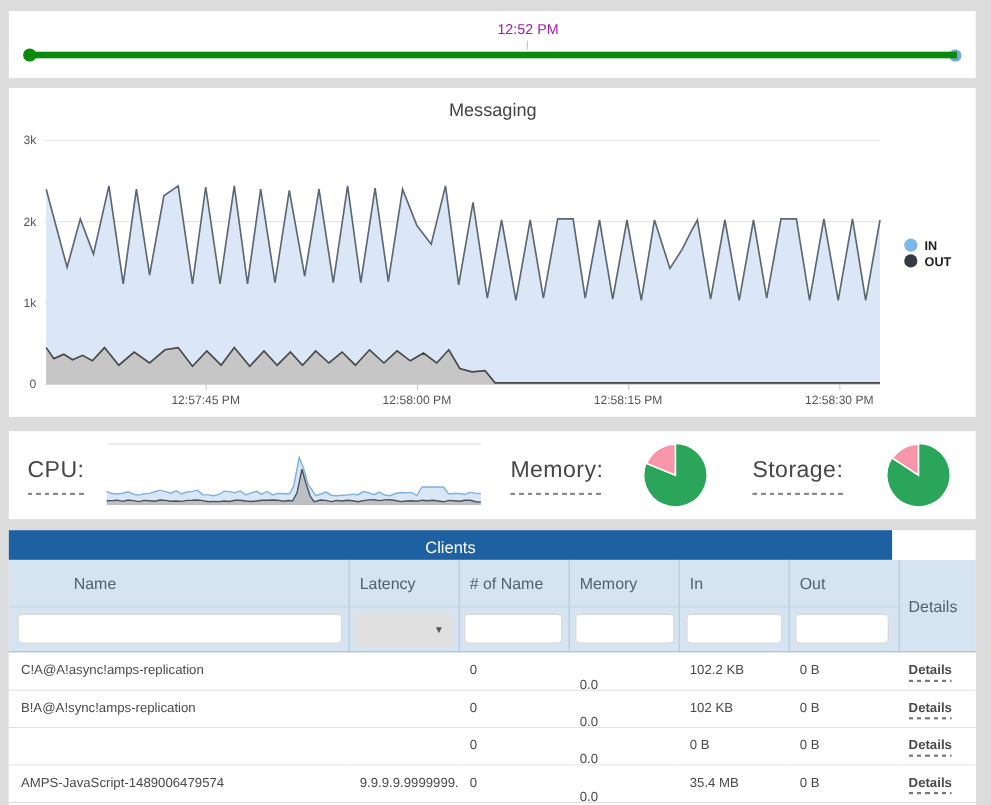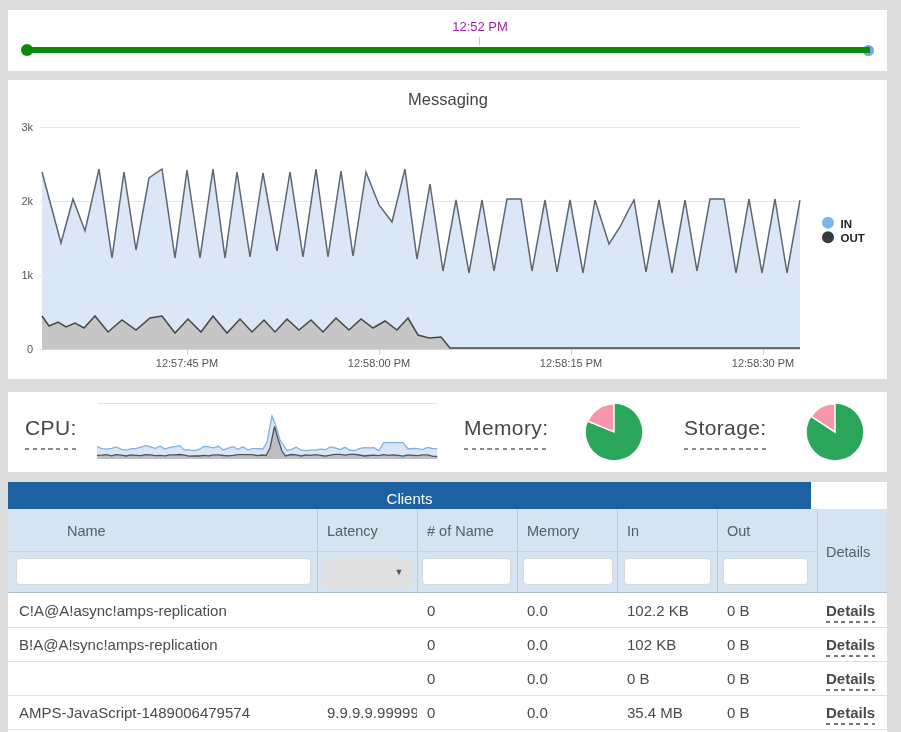--- a/index.html
+++ b/index.html
@@ -22,23 +22,23 @@
 #p4 { top:482px; height:250px; }
 #caption { left:0; top:0; width:803px; height:26.5px; background:#1e61a2; color:#fff; font-size:15px; text-align:center; line-height:33px; }
 #headbg { left:0; top:26.5px; width:879px; height:84.5px; background:#d6e3f1; border-bottom:1px solid #a9bfd2; }
 .hsep { position:absolute; top:26.5px; width:1px; height:84.5px; background:#b4cbdd; }
 #hrowline { left:0; top:69px; width:809px; height:1px; background:#c3d5e4; }
 .htxt { font-size:14.5px; color:#54606c; top:41px; }
 .finput { position:absolute; top:75.5px; height:27px; background:#fff; border:1px solid #d8d8d8; border-radius:4px; }
 #fsel { left:313.5px; top:75.5px; width:90px; height:30px; background:#e0e0e0; border-radius:4px; }
 #fsel span { position:absolute; right:8px; top:9px; font-size:9px; color:#555; }
 .row { position:absolute; left:0; width:879px; height:34.1px; border-bottom:1px solid #dfdfdf; background:#fff; }
-.row div { position:absolute; top:7.5px; font-size:15px; color:#4a4a4a; white-space:nowrap; }
+.row div { position:absolute; top:7.5px; font-size:12px; color:#4a4a4a; white-space:nowrap; }
 .c0 { left:11px; } .c1 { left:319px; width:90px; overflow:hidden; } .c2 { left:419px; }
-.c3 { left:519px; } .c4 { left:619px; } .c5 { left:719px; }
+.c3 { left:519px;margin-top:13px; } .c4 { left:619px; } .c5 { left:719px; }
 .cd { left:818px; font-weight:bold; color:#555; padding-bottom:4px; background:repeating-linear-gradient(90deg,#777 0 4px,transparent 4px 7.6px) left bottom/100% 2px no-repeat; }
 .vsep { position:absolute; top:0; width:1px; height:136px; background:#e2e2e2; }
 </style>
 </head>
 <body>
 <div class="p" id="p1">
   <div class="abs" id="tlabel">12:52 PM</div>
   <div class="abs" id="tick"></div>
   <div class="abs" id="sdotR"></div>
   <div class="abs" id="sbar"></div>

